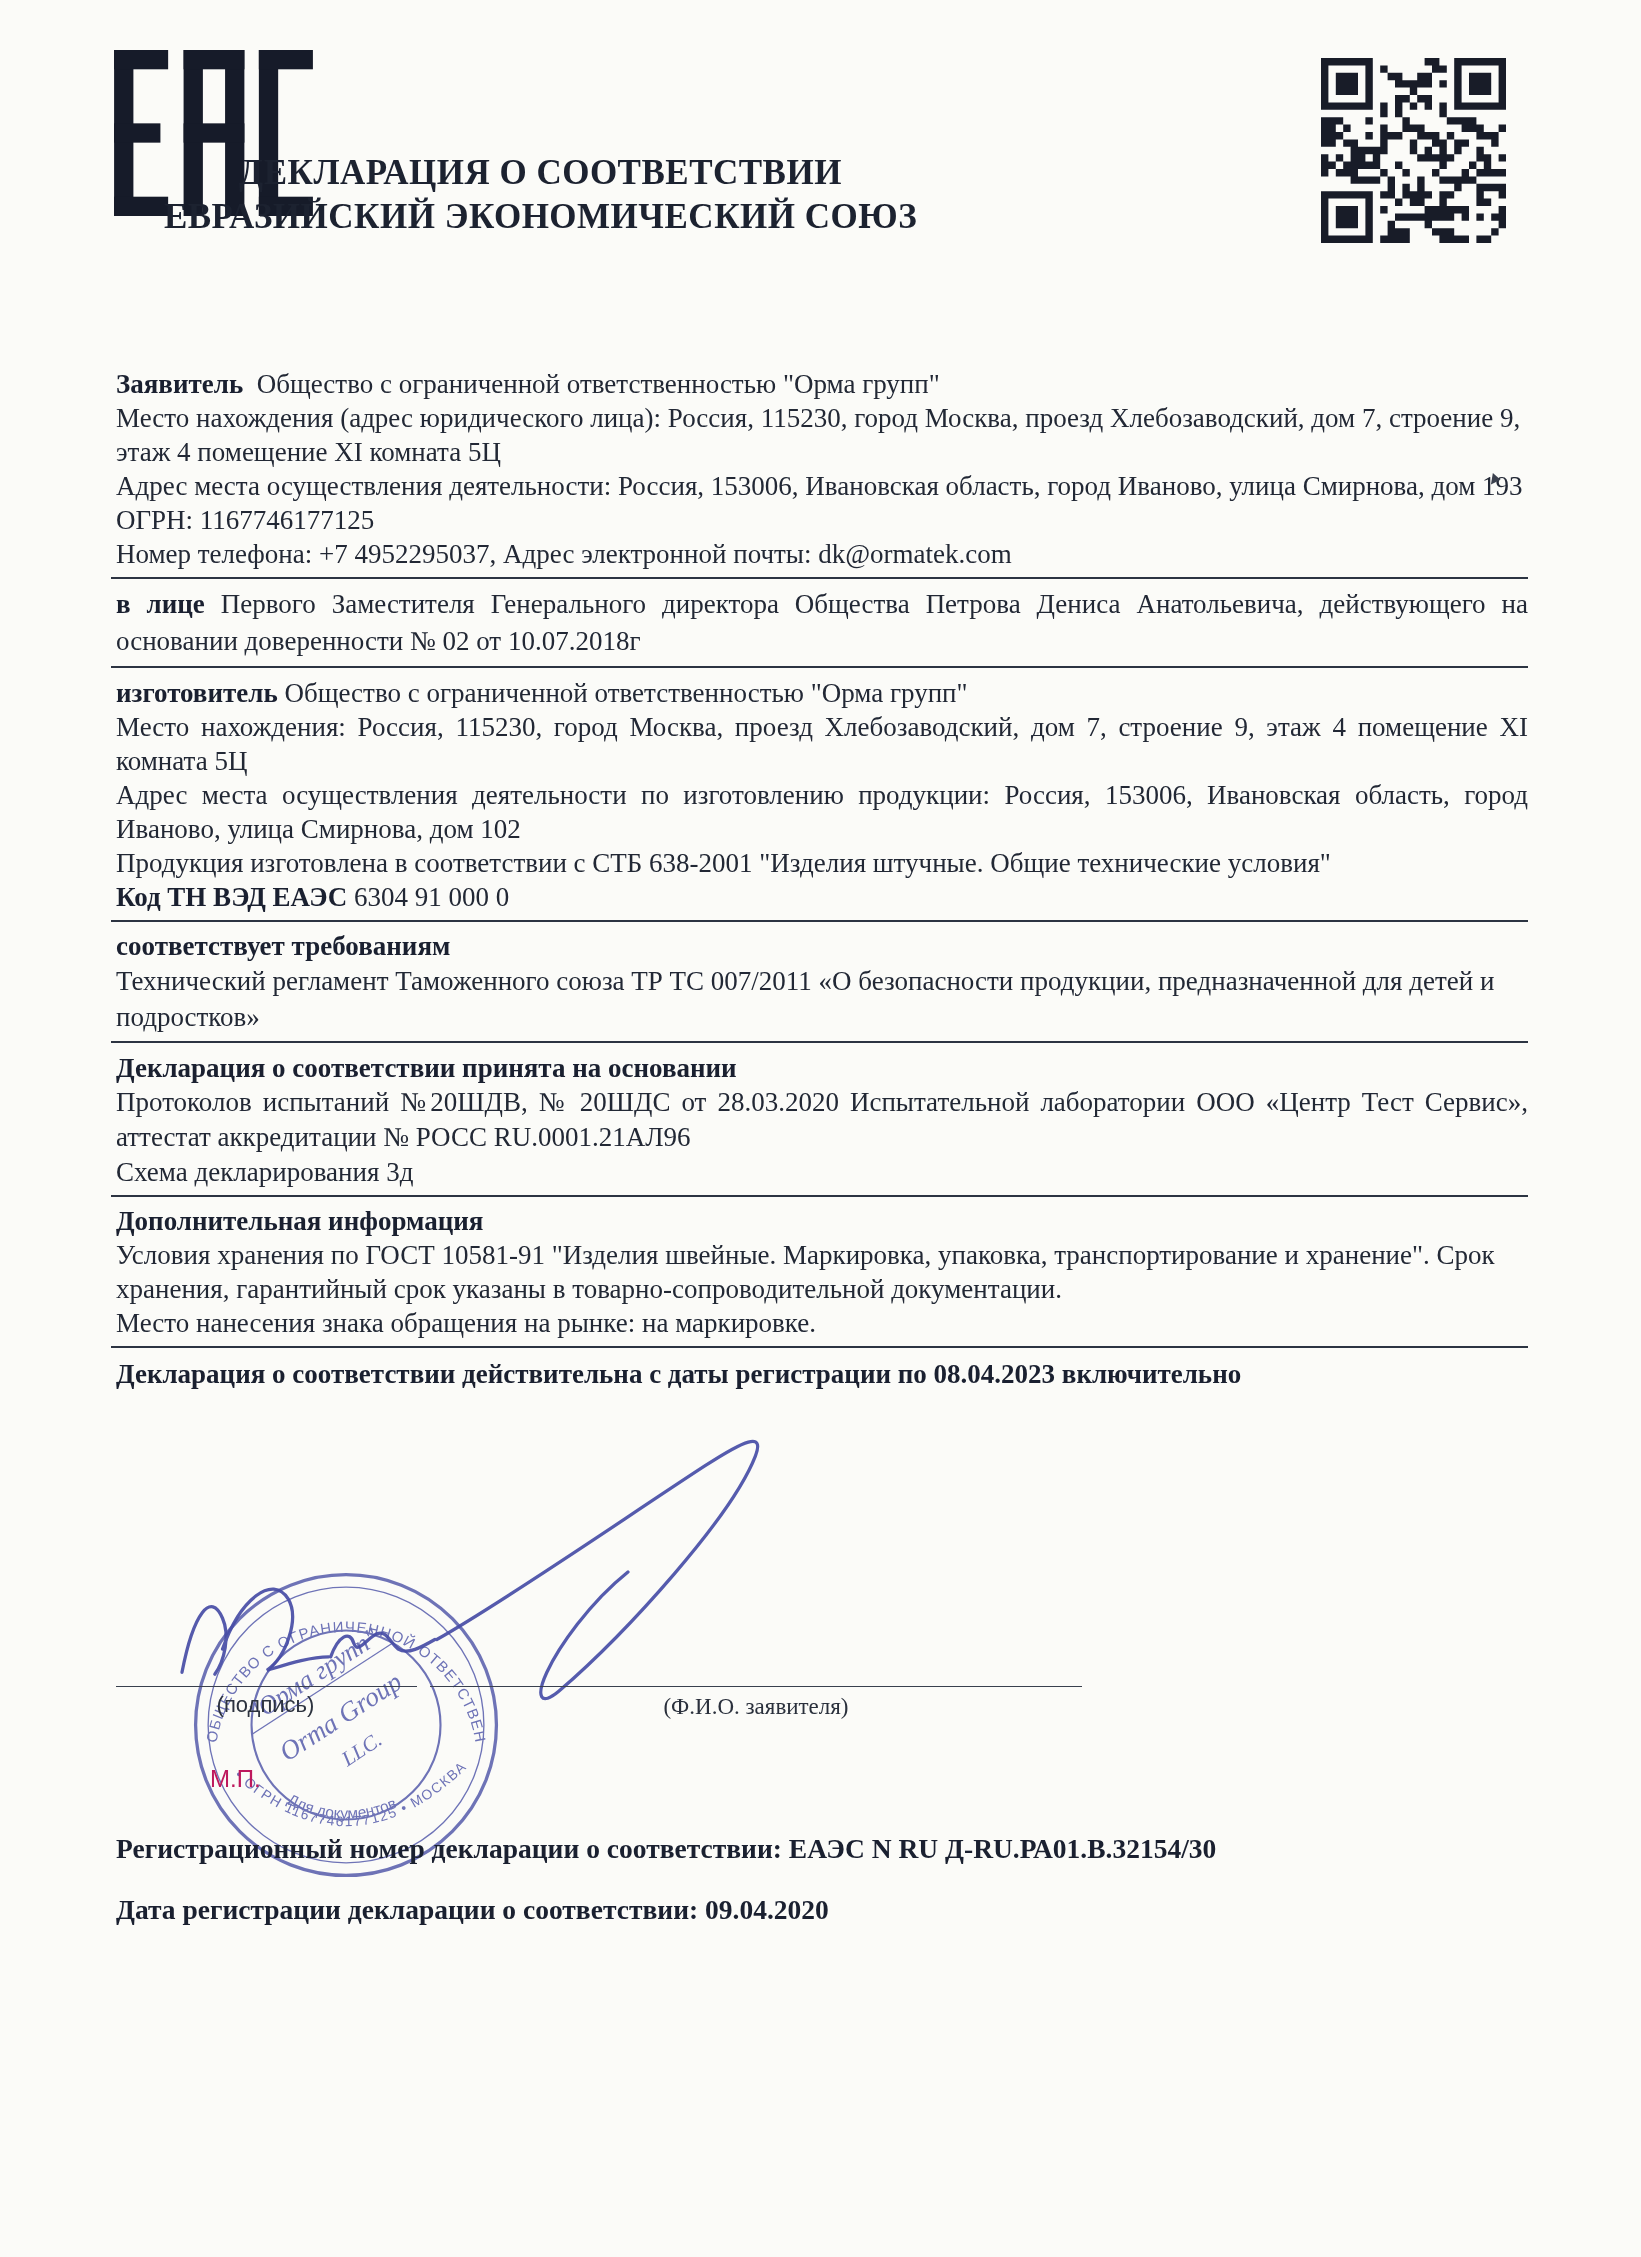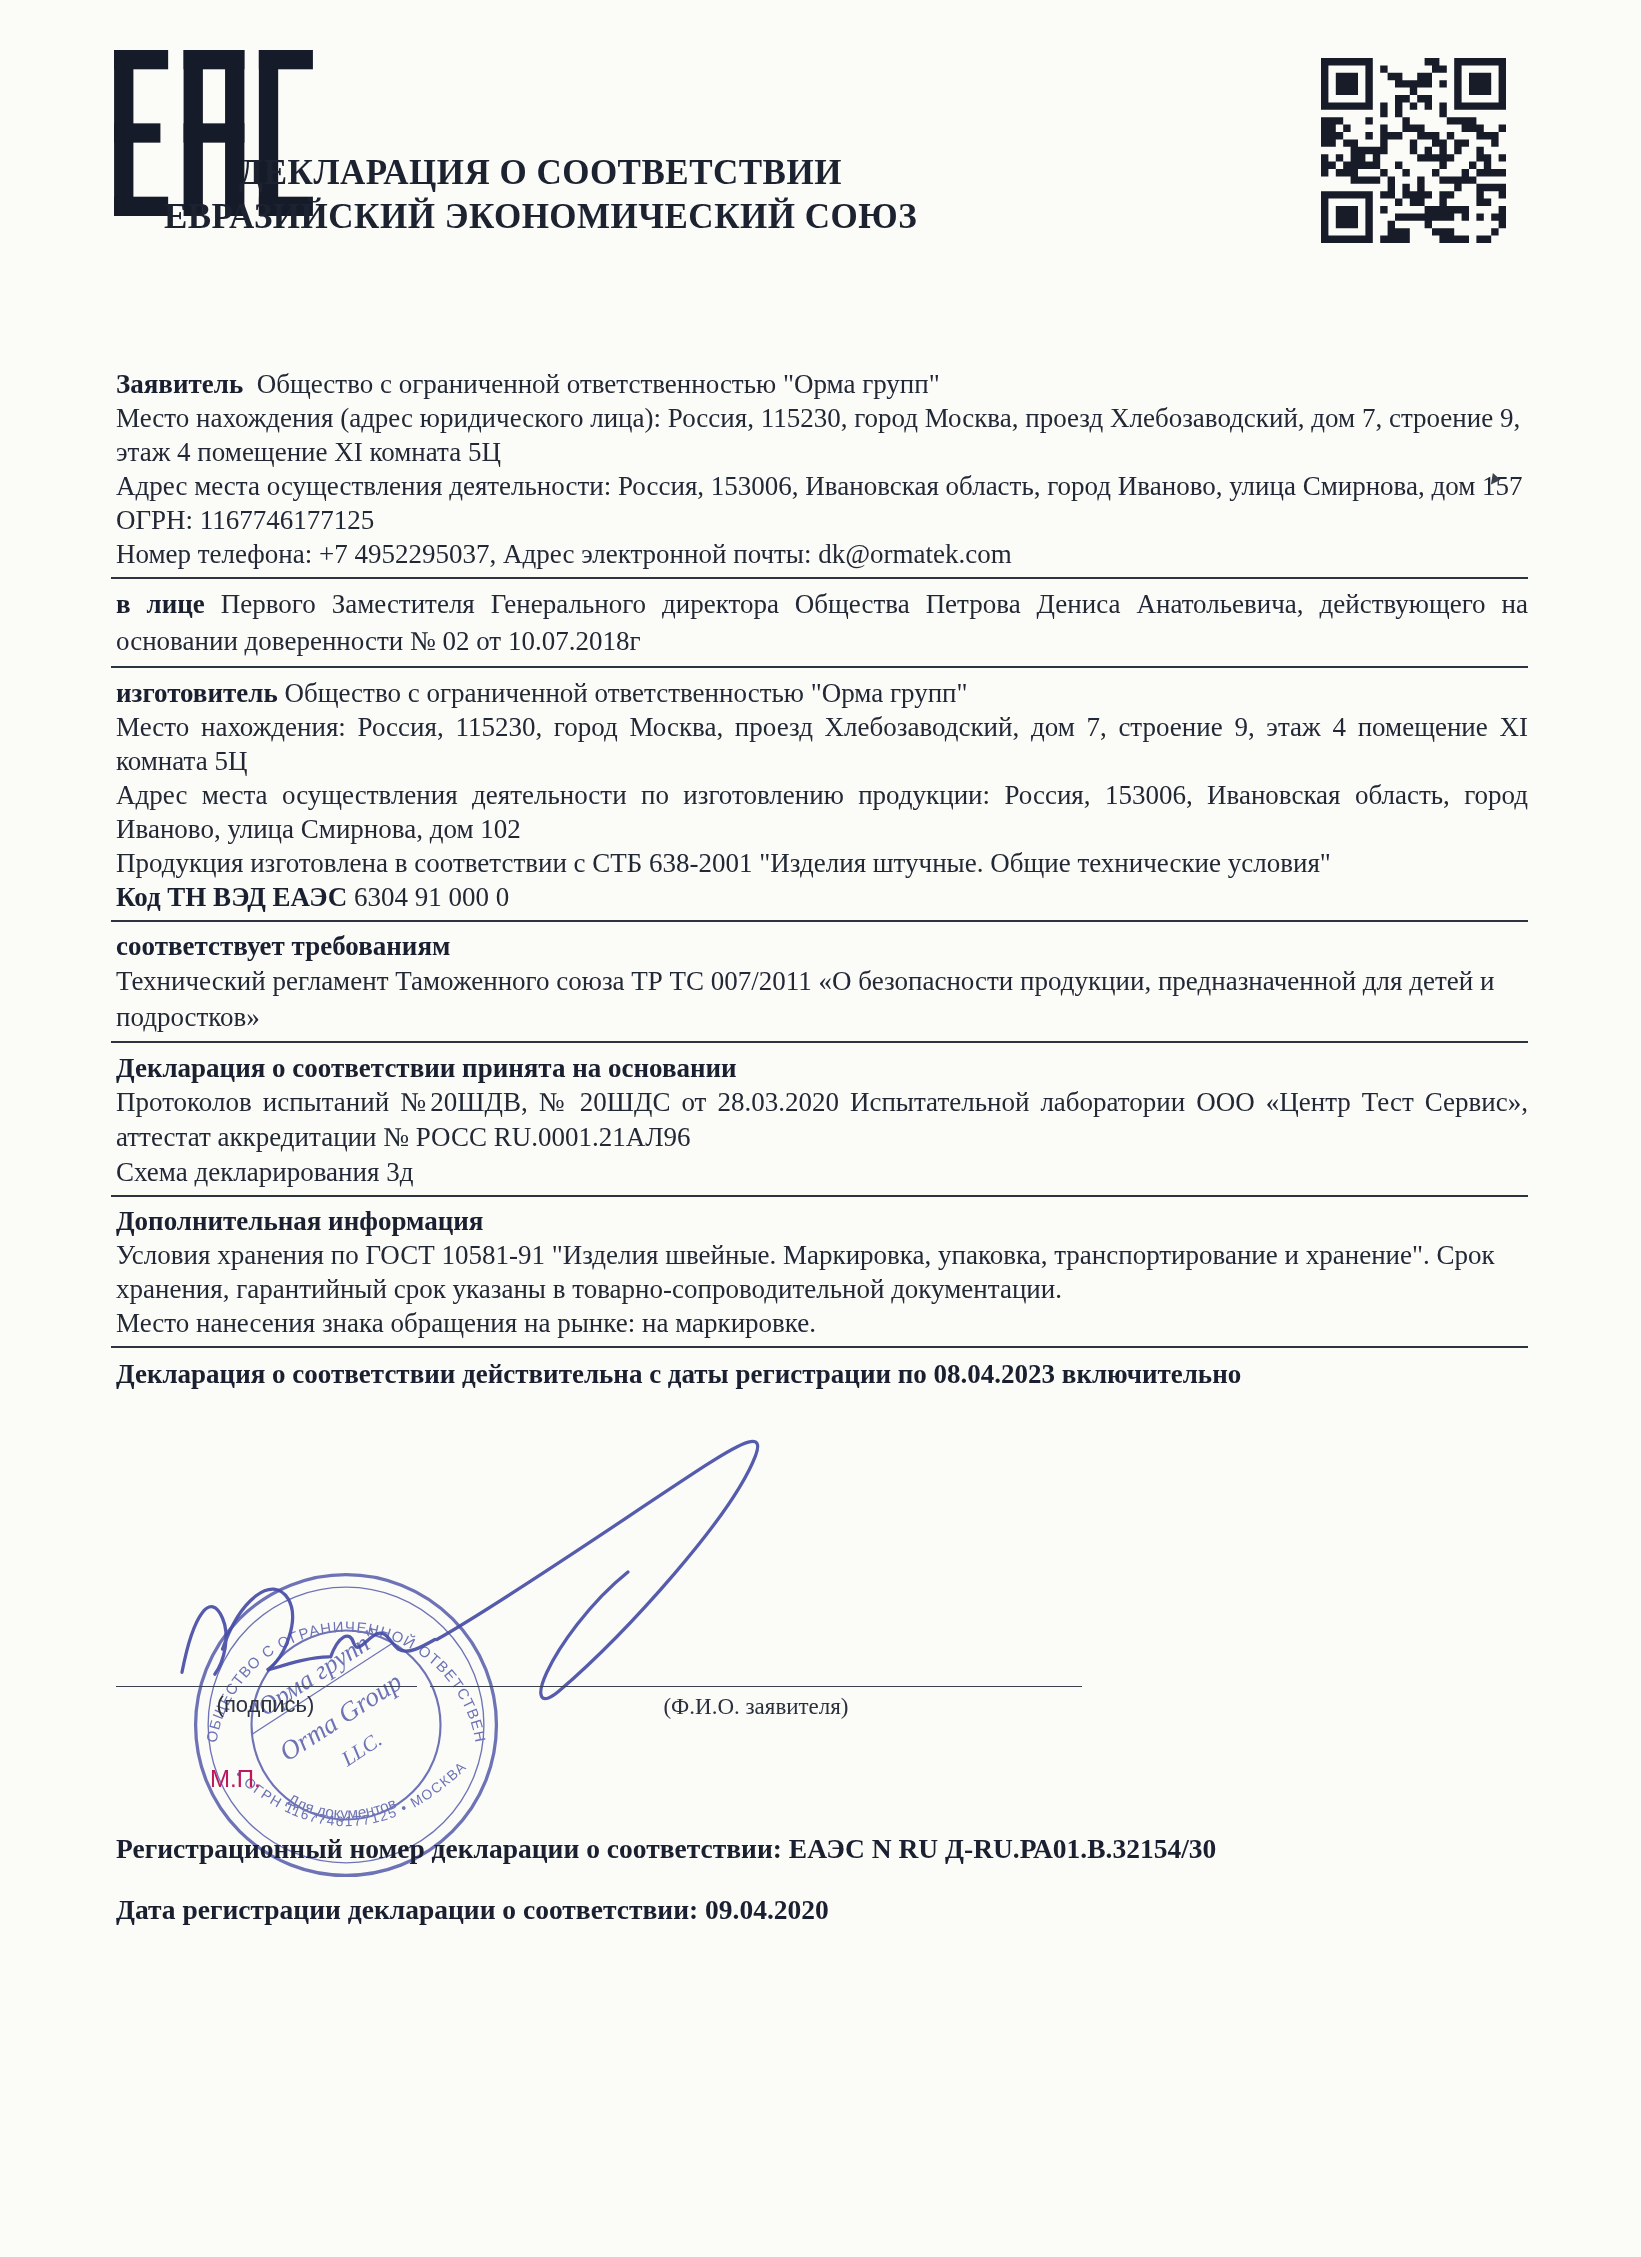--- a/index.html
+++ b/index.html
@@ -85,21 +85,21 @@
   <div class="doc-title">
     <div>ДЕКЛАРАЦИЯ О СООТВЕТСТВИИ</div>
     <div>ЕВРАЗИЙСКИЙ ЭКОНОМИЧЕСКИЙ СОЮЗ</div>
   </div>
 
   <div class="content">
 
     <section>
       <p><b>Заявитель</b>&nbsp; <span>Общество с ограниченной ответственностью "Орма групп"</span></p>
       <p>Место нахождения (адрес юридического лица): Россия, 115230, город Москва, проезд Хлебозаводский, дом 7, строение 9, этаж 4 помещение XI комната 5Ц</p>
-      <p>Адрес места осуществления деятельности: Россия, 153006, Ивановская область, город Иваново, улица Смирнова, дом 157</p>
+      <p>Адрес места осуществления деятельности: Россия, 153006, Ивановская область, город Иваново, улица Смирнова, дом 193</p>
       <p>ОГРН: 1167746177125</p>
       <p>Номер телефона: +7 4952295037, Адрес электронной почты: dk@ormatek.com</p>
     </section>
     <hr>
 
     <section>
       <p class="jst lh38 mt4"><b>в лице</b> <span>Первого Заместителя Генерального директора Общества Петрова Дениса Анатольевича, действующего на основании доверенности № 02 от 10.07.2018г</span></p>
     </section>
     <hr>
 

